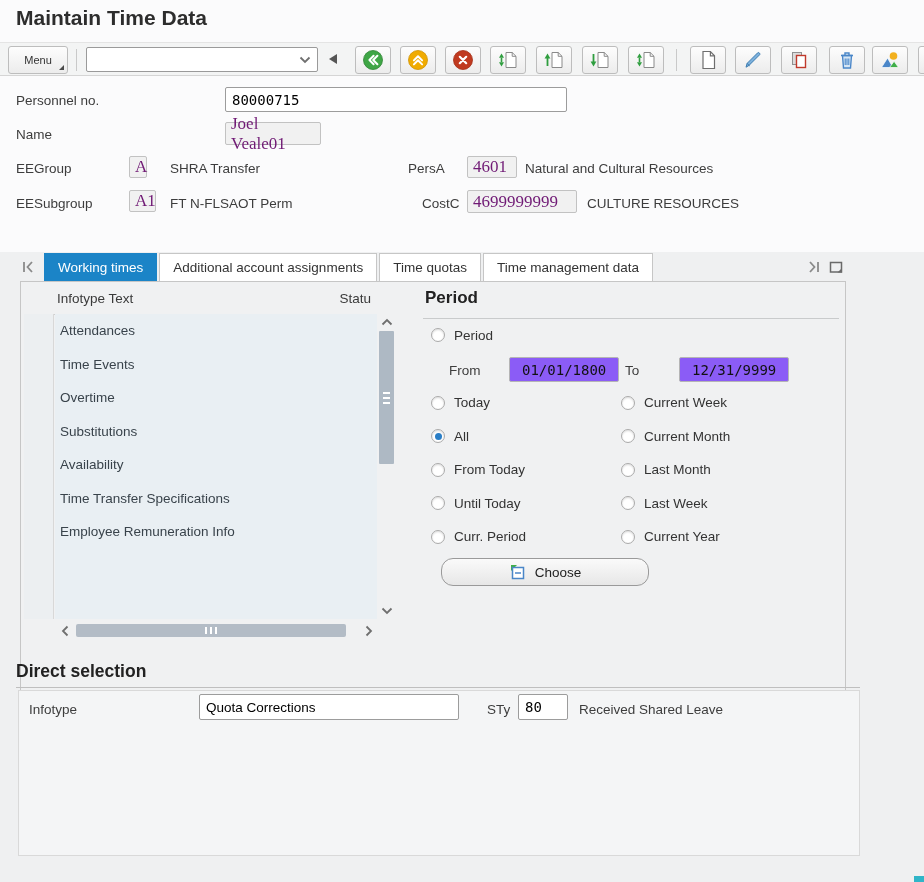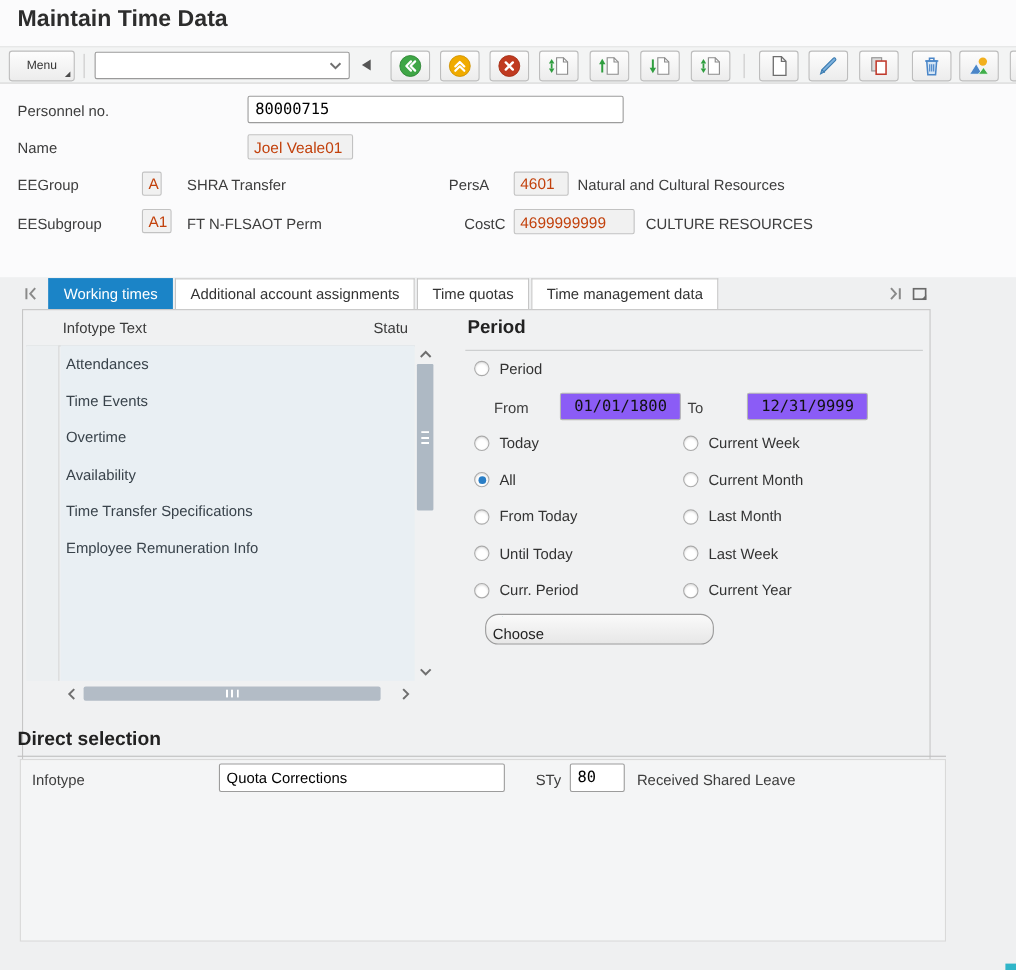--- a/index.html
+++ b/index.html
@@ -26,21 +26,21 @@
                 border-top:5px solid transparent;border-bottom:5px solid transparent;
                 border-right:8px solid #555;}
   .ibtn{width:36px;}
   
   .lbl{position:absolute;font-size:13.5px;color:#3d3d3d;}
   .mono{font-family:"DejaVu Sans Mono",monospace;}
   .txt-input{position:absolute;background:#fff;border:1px solid #9c9c9c;border-radius:2px;
              box-sizing:border-box;font-size:14px;padding:0 6px;color:#000;}
   .ro-box{position:absolute;background:#f1f1f1;border:1px solid #c2c2c2;border-radius:2px;
           box-sizing:border-box;display:flex;align-items:center;padding:0 5px;
-          font-family:Liberation Sans, sans-serif;font-size:14px;color:#c2410c;}
+          font-family:Liberation Serif, serif;font-size:17px;color:#701a75;}
   
   .tabstrip{position:absolute;top:252px;left:0;width:924px;height:29px;}
   .tabscroll{position:absolute;top:7px;width:16px;height:16px;display:flex;align-items:center;justify-content:center;}
   .tabs{position:absolute;left:44px;top:1px;display:flex;gap:2px;height:28px;}
   .tab{height:28px;line-height:28px;padding:0 13px;font-size:13.5px;color:#333;background:#fff;
        border:1px solid #c6c6c6;border-bottom:none;box-sizing:border-box;cursor:default;}
   .tab.active{background:#1b84c7;border-color:#1b84c7;color:#fff;}
   
   .tabpanel{position:absolute;top:281px;left:20px;width:826px;height:460px;background:#f0f1f2;
             border:1px solid #c6c6c6;box-sizing:border-box;}
@@ -69,22 +69,22 @@
   .radio-opt{display:flex;align-items:center;height:33.5px;cursor:default;}
   .rb{width:14px;height:14px;border-radius:50%;background:#fff;border:1px solid #aaa;
       box-shadow:inset 0 1px 2px rgba(0,0,0,.15);box-sizing:border-box;flex:0 0 auto;}
   .rb.sel{position:relative;}
   .rb.sel::after{content:"";position:absolute;left:2.5px;top:2.5px;width:7px;height:7px;border-radius:50%;background:#2a7ec6;}
   .rlbl{margin-left:9px;font-size:13.5px;color:#333;}
   .radio-col{position:absolute;top:104px;display:flex;flex-direction:column;}
   .date-field{position:absolute;background:#8b5cf6;border:1px solid #b5b5b5;border-radius:2px;box-sizing:border-box;
               font-family:"DejaVu Sans Mono",monospace;font-size:14px;color:#111;padding:0 12px;height:25px;width:110px;}
   .choose-btn{position:absolute;left:20px;top:276px;width:208px;height:28px;background:linear-gradient(#fafafa,#e7e7e7);
-              border:1px solid #9a9a9a;border-radius:12px;display:flex;align-items:flex-start;justify-content:center;gap:8px;
-              font-size:13.5px;color:#222;font-family:"Liberation Sans",sans-serif;cursor:default;flex-direction:column;}
+              border:1px solid #9a9a9a;border-radius:12px;display:flex;align-items:center;justify-content:center;gap:8px;
+              font-size:13.5px;color:#222;font-family:"Liberation Sans",sans-serif;cursor:default;}
   
   .section-h{position:absolute;margin:0;font-size:17.5px;font-weight:700;color:#222;}
   .section-rule{position:absolute;height:1px;background:#bfbfbf;}
   .direct-panel{position:absolute;left:18px;top:690px;width:842px;height:166px;background:#f4f5f6;
                 border:1px solid #d9d9d9;box-sizing:border-box;}
   .bottom-accent{position:absolute;left:914px;top:876px;width:10px;height:6px;background:#30b5c8;}
 </style>
 </head>
 <body>
 
@@ -245,20 +245,21 @@
   <div class="tabpanel">
     <div class="list-header">
       <span class="h1">Infotype Text</span>
       <span class="h2">Statu</span>
     </div>
     <div class="list-gutter"></div>
     <div class="list-rows" id="infotype-rows">
         <div class="list-row">Attendances</div>
         <div class="list-row">Time Events</div>
         <div class="list-row">Overtime</div>
+        <div class="list-row">Substitutions</div>
         <div class="list-row">Availability</div>
         <div class="list-row">Time Transfer Specifications</div>
         <div class="list-row">Employee Remuneration Info</div>
       </div>
 
     <div class="vscroll">
       <span class="sarrow" style="top:0;">
         <svg width="12" height="8" viewBox="0 0 12 8" fill="none" stroke="#6f6f6f" stroke-width="1.8">
             <path d="M1.5 6.5 6 2l4.5 4.5"></path>
           </svg>

